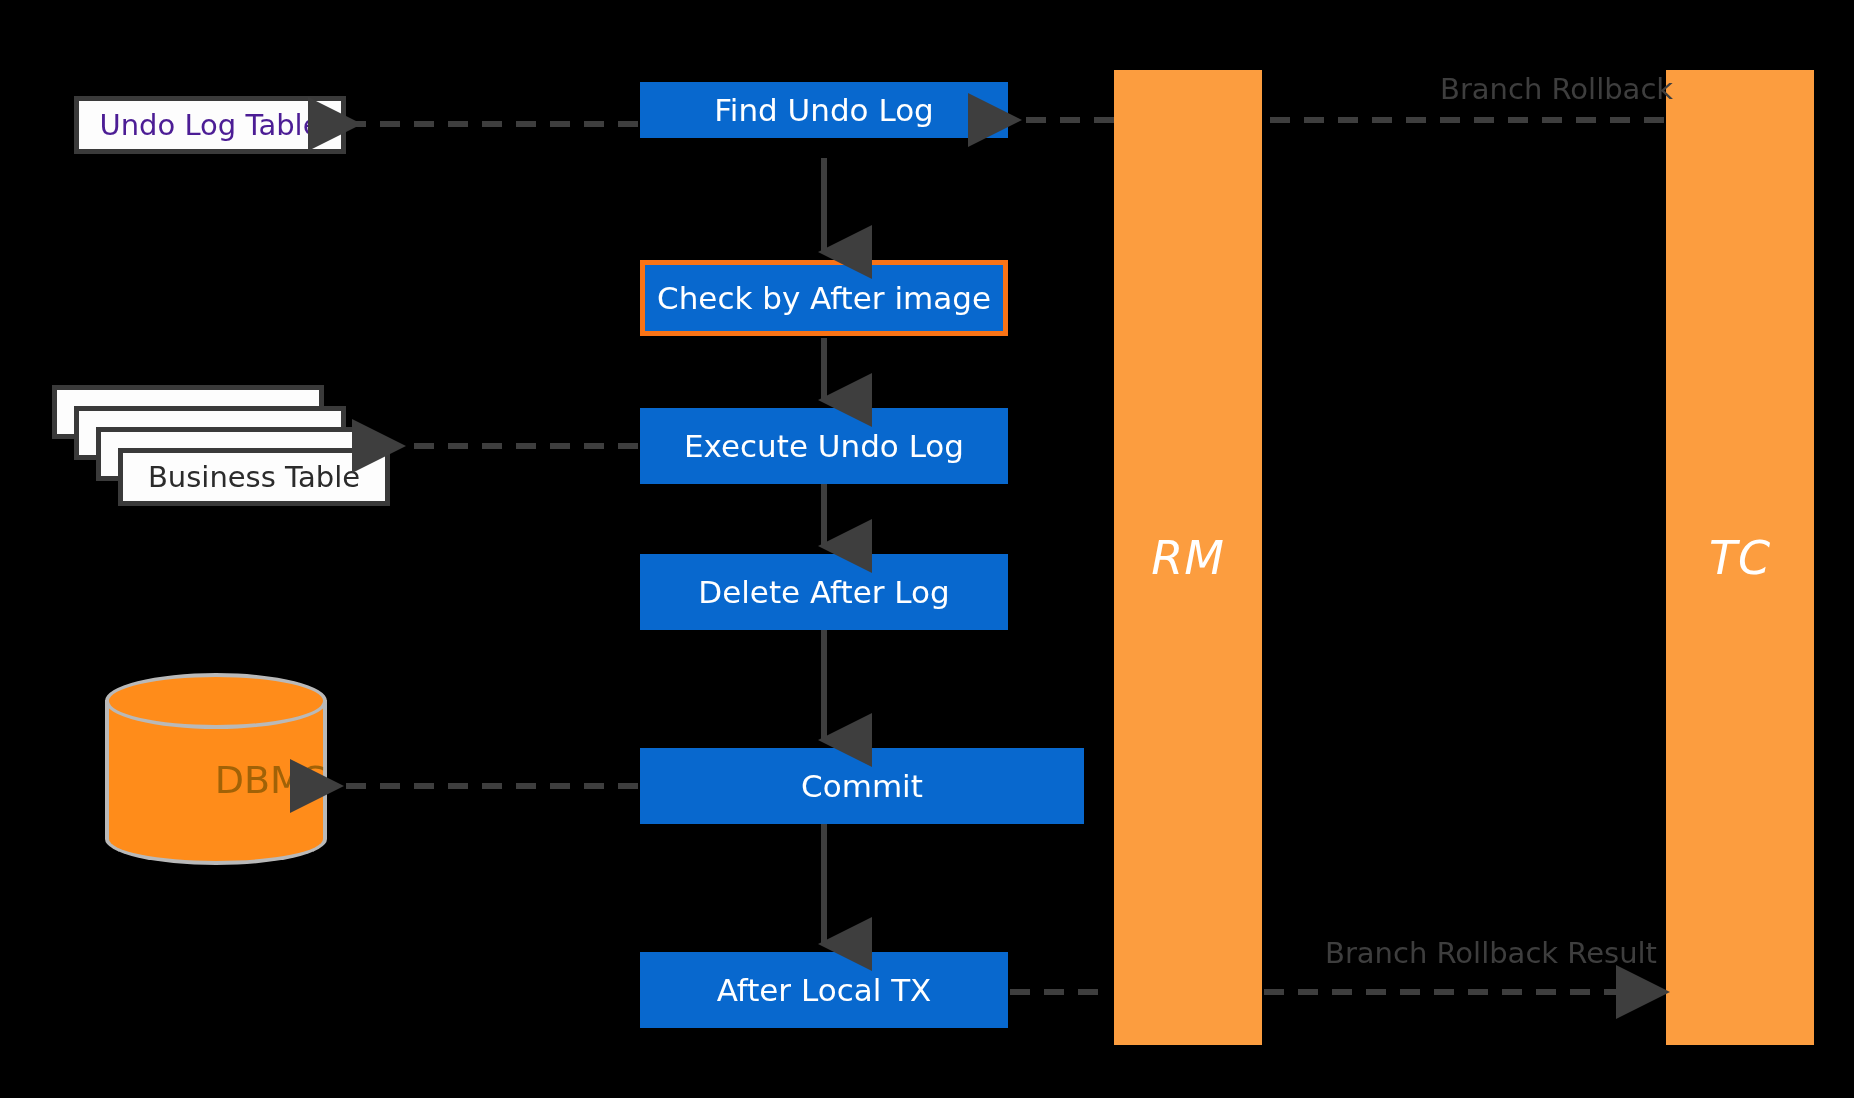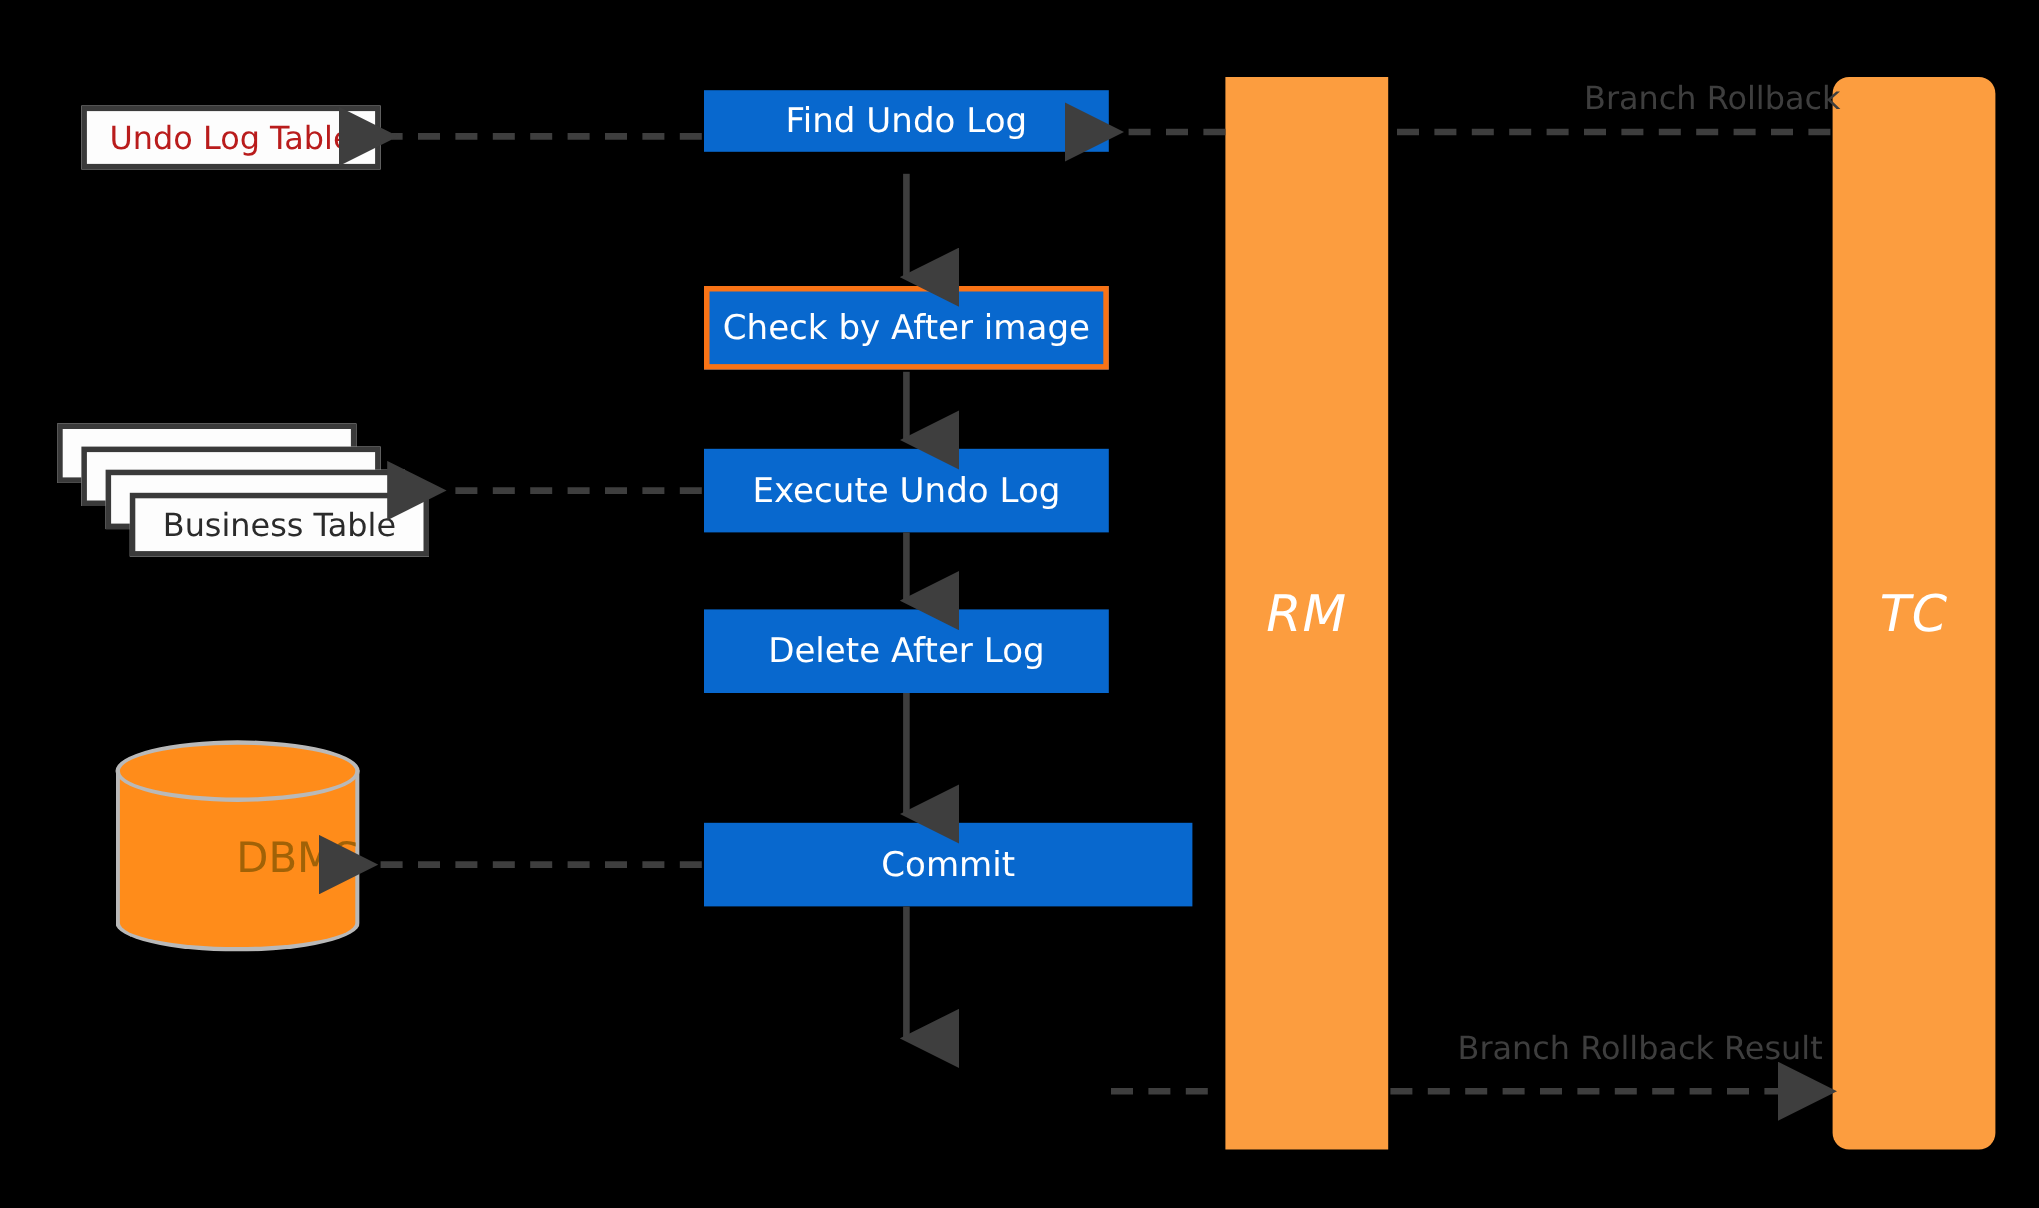--- a/index.html
+++ b/index.html
@@ -50,21 +50,21 @@
 
   
   .tbox {
     background: #FDFDFD;
     border: 5px solid #3A3A3A;
     display: flex;
     align-items: center;
     justify-content: center;
     font-size: 29px;
   }
-  .tbox.red-text { color: #b91c1c; }
+  .tbox.red-text { color: #4c1d95; }
   .tbox.dark-text { color: #2B2B2B; }
   .tbox.empty { }
 
   
   .cyl-body {
     background: #FF8C1A;
     border-left: 4px solid #B9B9B9;
     border-right: 4px solid #B9B9B9;
     border-bottom: 4px solid #B9B9B9;
     border-bottom-left-radius: 50% 26px;
@@ -100,21 +100,21 @@
 </style>
 </head>
 <body>
 
 <div id="canvas">
 
   <div class="abs lane" style="left:1114px; top:70px; width:148px; height:975px;">
     <span class="lane-label">RM</span>
   </div>
 
-  <div class="abs lane" style="left:1666px; top:70px; width:148px; height:975px;border-radius:15px;">
+  <div class="abs lane" style="left:1666px; top:70px; width:148px; height:975px;">
     <span class="lane-label">TC</span>
   </div>
 
   <div class="abs pbox" style="left:640px; top:82px; width:368px; height:56px;">
     <span>Find Undo Log</span>
   </div>
 
   <div class="abs pbox highlight" style="left:640px; top:260px; width:368px; height:76px;">
     <span>Check by After image</span>
   </div>
@@ -124,20 +124,23 @@
   </div>
 
   <div class="abs pbox" style="left:640px; top:554px; width:368px; height:76px;">
     <span>Delete After Log</span>
   </div>
 
   <div class="abs pbox" style="left:640px; top:748px; width:444px; height:76px;">
     <span>Commit</span>
   </div>
 
+  <div class="abs pbox" style="left:640px; top:952px; width:368px; height:76px;">
+    <span>After Local TX</span>
+  </div>
 
   <div class="abs tbox red-text" style="left:74px; top:96px; width:272px; height:58px;">
     <span>Undo Log Table</span>
   </div>
 
   <div class="abs tbox empty" style="left:52px; top:385px; width:272px; height:54px;"></div>
   <div class="abs tbox empty" style="left:74px; top:406px; width:272px; height:54px;"></div>
   <div class="abs tbox empty" style="left:96px; top:427px; width:272px; height:54px;"></div>
   <div class="abs tbox dark-text" style="left:118px; top:448px; width:272px; height:58px;">
     <span>Business Table</span>

